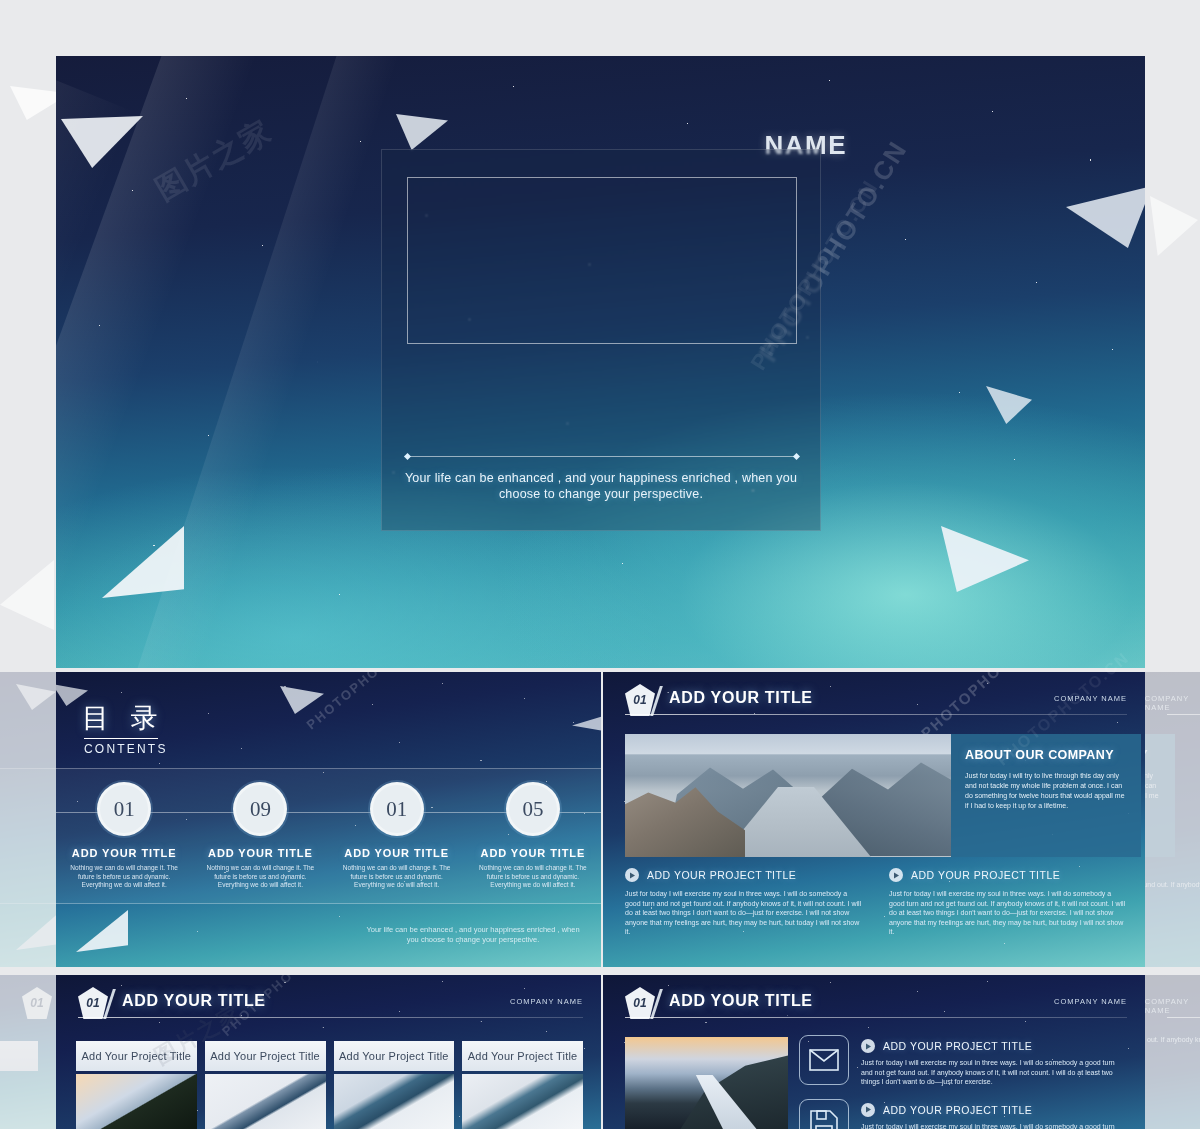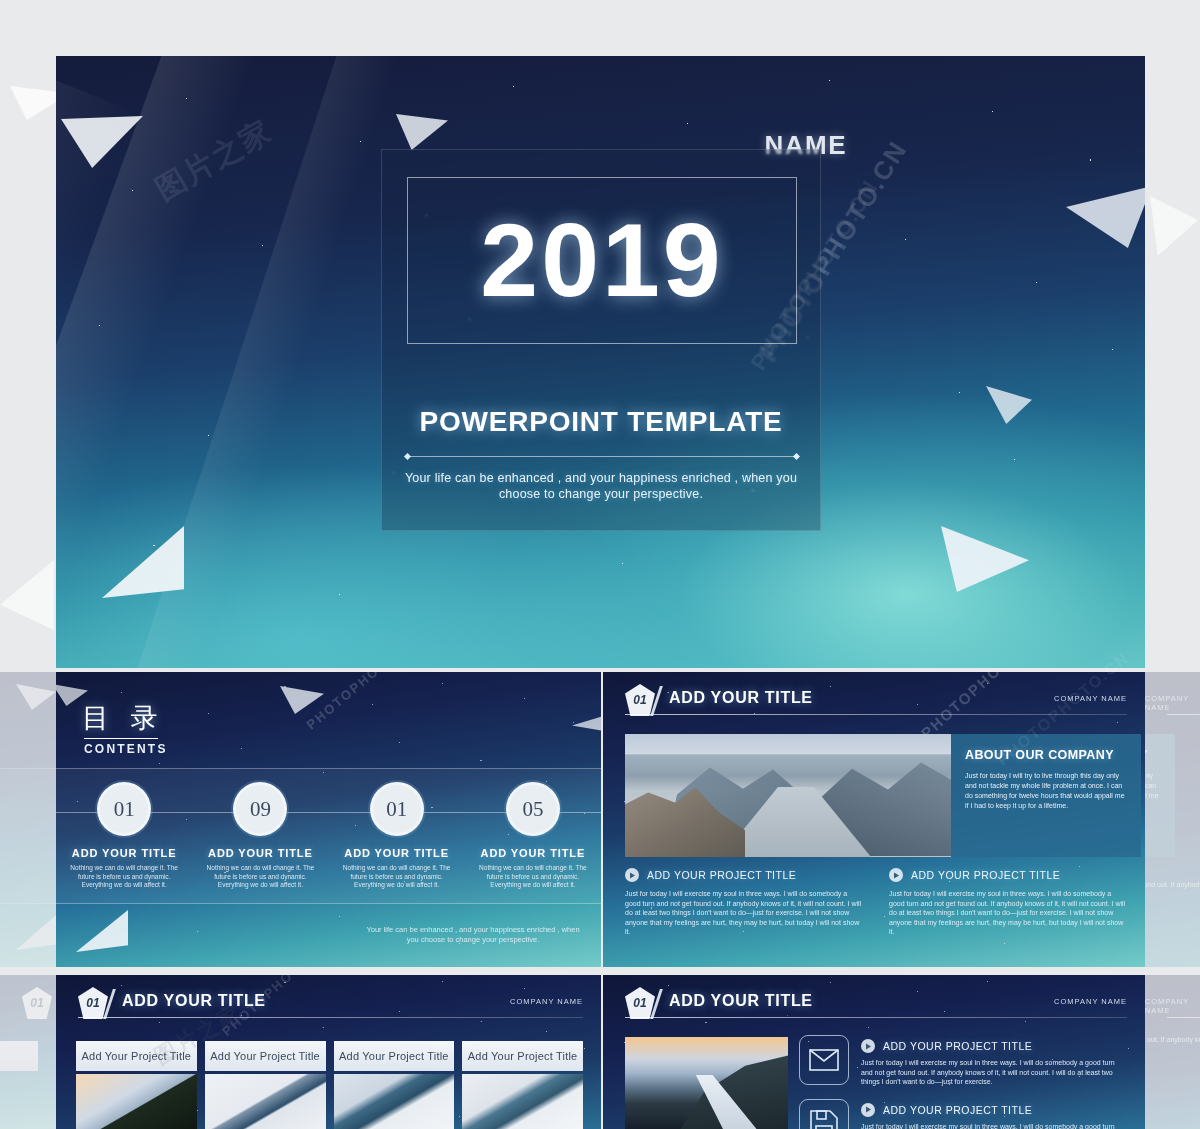--- a/index.html
+++ b/index.html
@@ -152,21 +152,21 @@
   .contents-cn {
     position: absolute; left: 26px; top: 28px;
     color: #ffffff; font-size: 27px; font-weight: 400; letter-spacing: 7px;
     text-shadow: 0 0 10px rgba(160,215,255,.55);
   }
   .contents-underline {
     position: absolute; left: 28px; top: 66px; width: 74px; height: 1px; background: #ffffff;
   }
   .contents-en {
     position: absolute; left: 28px; top: 70px;
-    color: #eaf2fa; font-size: 12px; font-weight: 700; letter-spacing: 2.2px;
+    color: #eaf2fa; font-size: 12px; font-weight: 400; letter-spacing: 2.2px;
   }
   .contents-band {
     position: absolute; left: 0; right: 0; top: 96px; height: 136px;
     border-top: 1px solid rgba(255,255,255,.30);
     border-bottom: 1px solid rgba(255,255,255,.30);
     background: rgba(255,255,255,.05);
   }
   .conn-line {
     position: absolute; left: 0; right: 0; top: 140px; height: 1px;
     background: rgba(255,255,255,.42);
@@ -321,22 +321,20 @@
     <div class="shard" style="left:885px;top:470px;width:88px;height:66px;background:#eef3f8;clip-path:polygon(0% 0%,100% 52%,18% 100%);opacity:.92;"></div>
     <div class="shard" style="left:1010px;top:130px;width:86px;height:62px;background:#e7edf4;clip-path:polygon(0% 34%,100% 0%,72% 100%);opacity:.85;"></div>
     <div class="shard" style="left:930px;top:330px;width:46px;height:38px;background:#eaf0f6;clip-path:polygon(0% 0%,100% 36%,44% 100%);opacity:.8;"></div>
 
     <div class="wm" style="left:650px;top:180px;font-size:26px;transform:rotate(-58deg);">PHOTOPHOTO.CN</div>
 
     <div class="logo-text">NAME</div>
 
     <div class="title-card"></div>
     <div class="year-box"></div>
-    <div class="year-text">2019</div>
-    <div class="hero-h2">POWERPOINT TEMPLATE</div>
     <div class="hero-rule"></div>
     <div class="hero-sub">Your life can be enhanced , and your happiness enriched , when you choose to change your perspective.</div>
   </div>
 
   <div class="slide" style="left:56px;top:672px;width:545px;height:295px;">
     <div class="stars"></div>
     <div class="shard" style="left:224px;top:14px;width:44px;height:28px;background:#e6ecf3;clip-path:polygon(0% 0%,100% 28%,34% 100%);opacity:.8;"></div>
     <div class="shard" style="left:-4px;top:12px;width:36px;height:22px;background:#eef2f7;clip-path:polygon(0% 0%,100% 30%,40% 100%);opacity:.7;"></div>
     <div class="shard" style="left:20px;top:238px;width:52px;height:42px;background:#f2f6fa;clip-path:polygon(100% 0%,100% 84%,0% 100%);opacity:.9;"></div>
     <div class="shard" style="left:516px;top:42px;width:38px;height:26px;background:#e9eff5;clip-path:polygon(100% 0%,100% 70%,0% 44%);opacity:.75;"></div>

